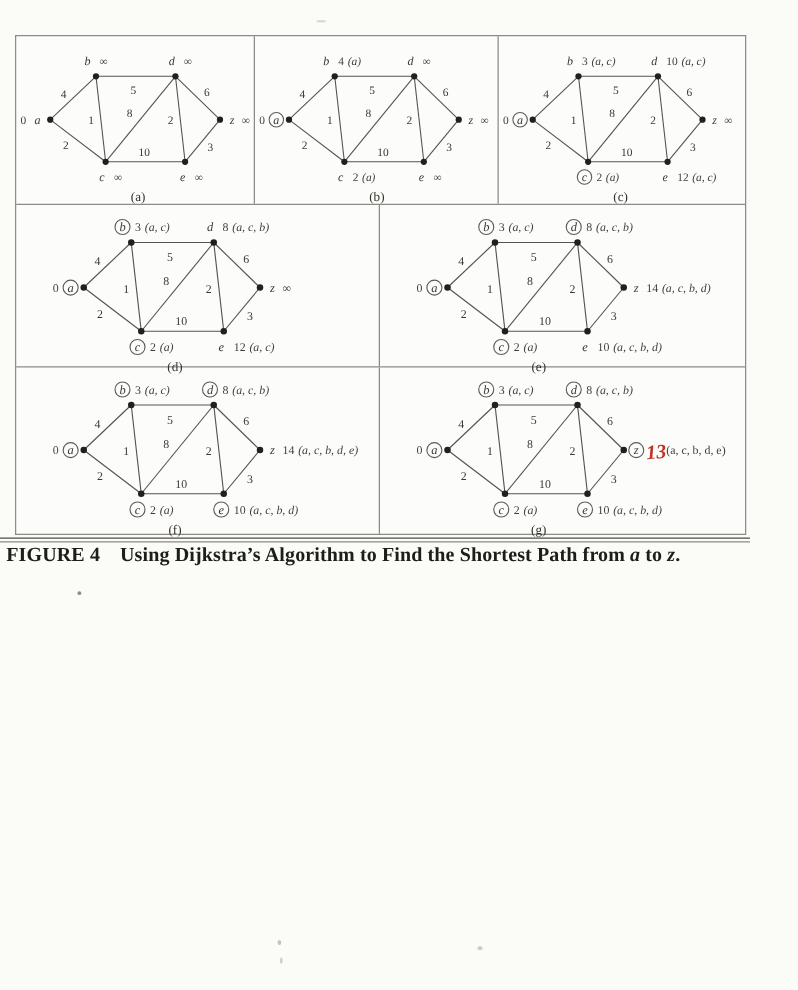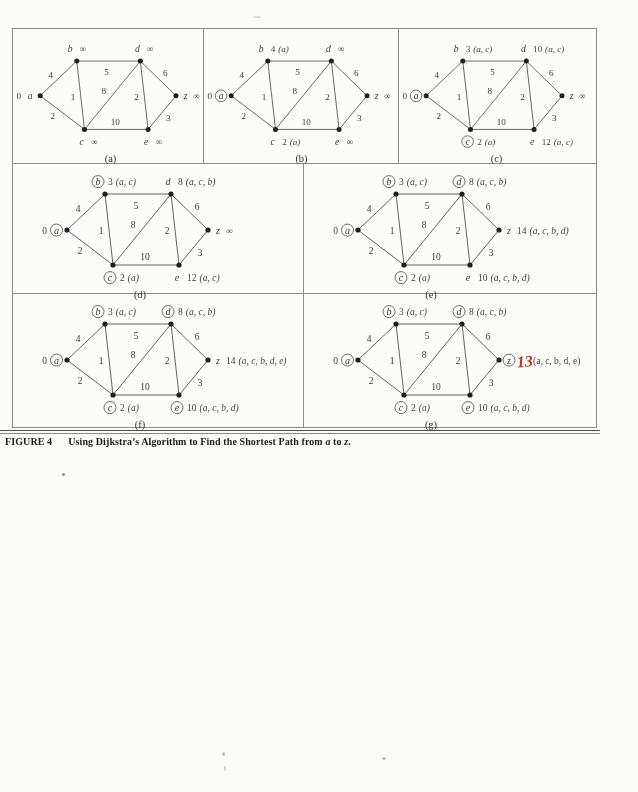--- a/index.html
+++ b/index.html
@@ -54,21 +54,21 @@
     font-weight:bold;font-style:italic;font-size:16px;
   }
 
   
   .cap-rule{
     position:absolute;left:0;top:430px;width:600px;height:2px;
     border-top:1.6px solid #4d4c47;border-bottom:1px solid #8b8982;
   }
   .caption{
     position:absolute;left:5px;top:436px;width:620px;
-    font-size:10px;font-weight:bold;color:#1e1d19;margin:0;
+    font-size:16px;font-weight:bold;color:#1e1d19;margin:0;
     letter-spacing:0.1px;
   }
   .fig-label{margin-right:16px;}
 
   
   .speck{position:absolute;background:#8f8d86;border-radius:50%;}
   .sp1{left:62px;top:473px;width:3px;height:3px;}
   .sp2{left:222px;top:752px;width:3px;height:4px;opacity:.5;}
   .sp3{left:382px;top:757px;width:4px;height:3px;opacity:.45;}
   .sp4{left:253px;top:16px;width:8px;height:2px;opacity:.3;}

